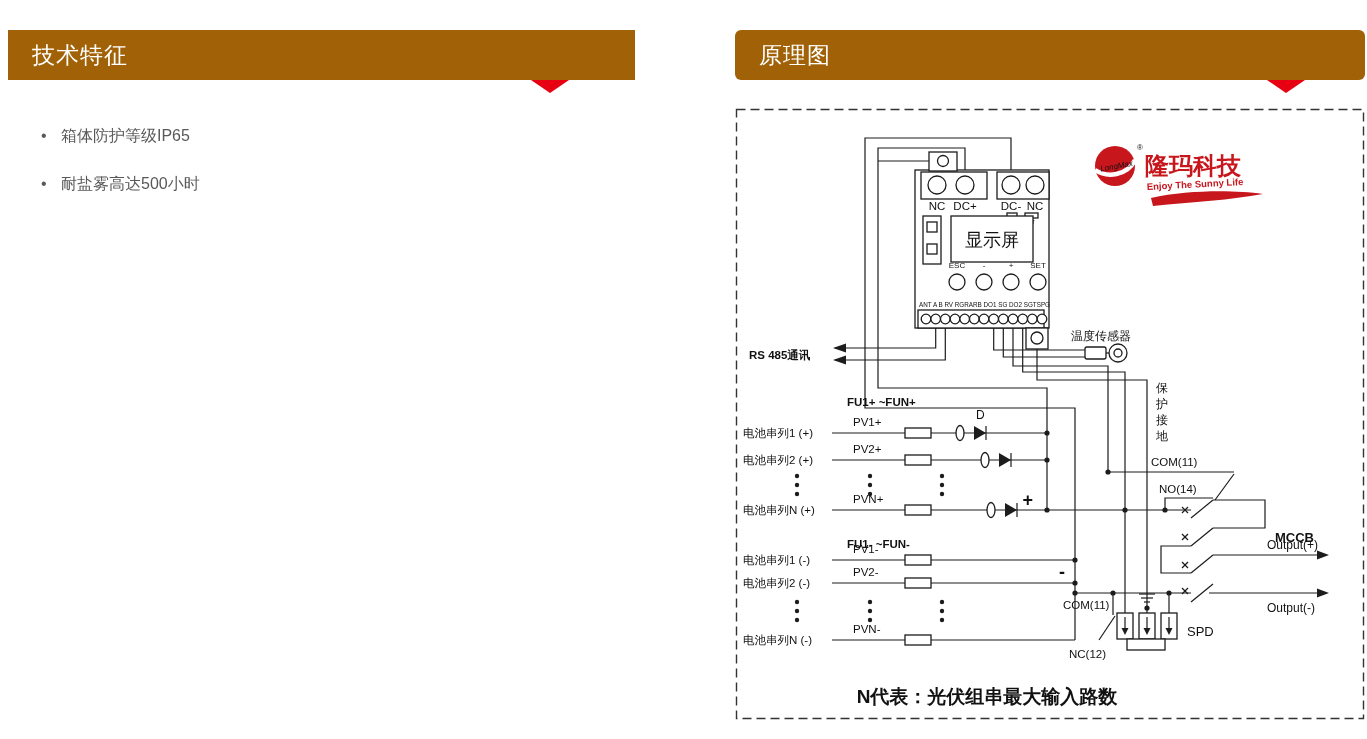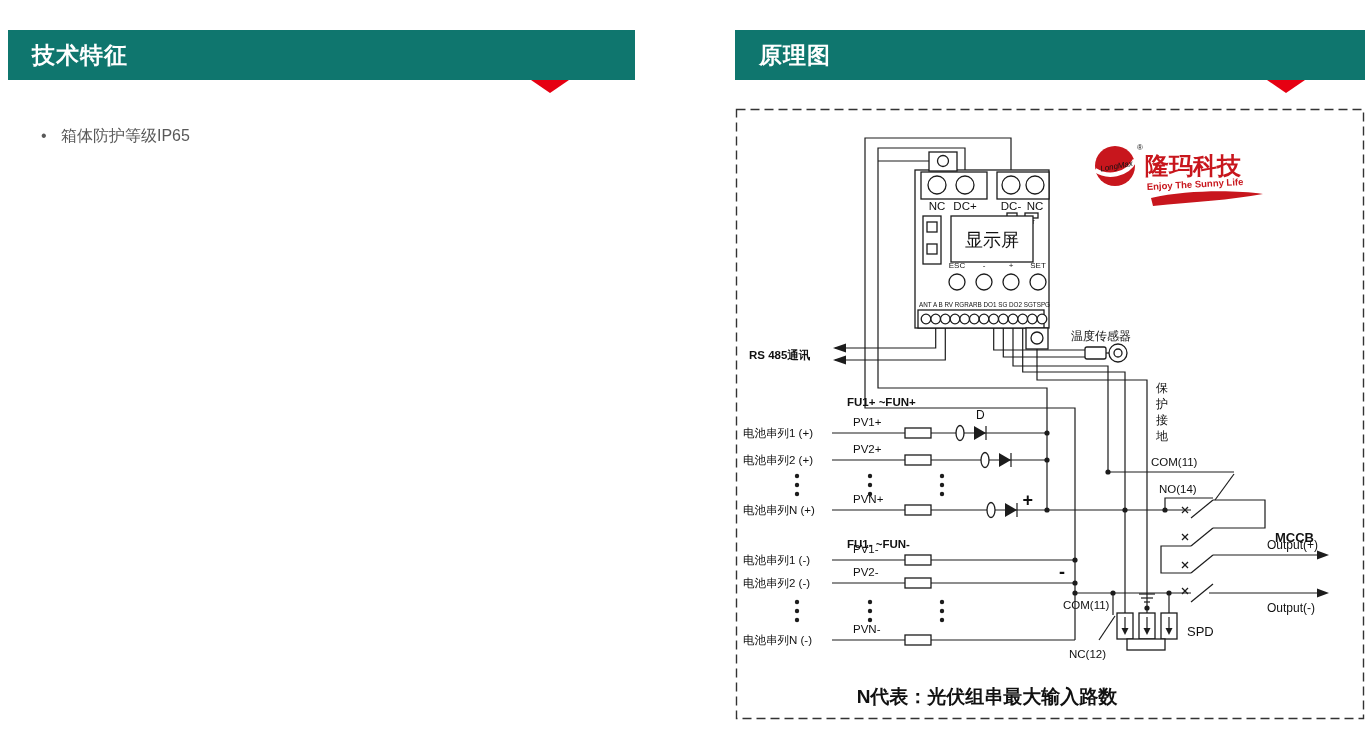--- a/index.html
+++ b/index.html
@@ -1,20 +1,20 @@
 <!DOCTYPE html>
 <html><head>
 <meta charset="utf-8">
 <style>
   html,body{margin:0;padding:0;background:#fff;}
   body{width:1367px;height:739px;position:relative;font-family:"Liberation Sans",sans-serif;overflow:hidden;}
-  .banner{position:absolute;top:30px;height:50px;background:#0f766e;color:#fff;
-    font-size:23px;font-weight:bold;line-height:50px;padding-left:24px;box-sizing:border-box;letter-spacing:1px;}
+  .banner{position:absolute;top:30px;height:50px;background:#a16207;color:#fff;
+    font-size:23px;font-weight:normal;line-height:50px;padding-left:24px;box-sizing:border-box;letter-spacing:1px;}
   .banner-left{left:8px;width:627px;}
-  .banner-right{left:735px;width:630px;}
+  .banner-right{left:735px;width:630px;border-radius:6px;}
   .tri{position:absolute;bottom:-13px;width:0;height:0;
     border-left:19px solid transparent;border-right:19px solid transparent;border-top:13px solid #e60012;}
   .tri-left{left:523px;} .tri-right{left:532px;}
   .features{position:absolute;left:8px;top:112px;margin:13px;padding:0;list-style:none;width:600px;}
   .features li{position:relative;padding-left:40px;margin-bottom:27px;font-size:16px;color:#595959;line-height:21px;}
   .features li::before{content:"•";position:absolute;left:20px;top:0;color:#595959;font-size:16px;}
   .diagram{position:absolute;left:735px;top:108px;width:630px;height:612px;}
   svg{display:block;}
   svg .wire{stroke:#1c1c1c;stroke-width:1.2;fill:none;}
   svg .box{stroke:#1c1c1c;stroke-width:1.3;fill:#fff;}
@@ -29,20 +29,21 @@
 </head>
 <body>
 
 <section>
   <div class="banner banner-left">
     <span>技术特征</span>
     <div class="tri tri-left"></div>
   </div>
   <ul class="features">
     <li>箱体防护等级IP65</li>
+    <li>耐盐雾高达500小时</li>
   </ul>
 </section>
 
 <section>
   <div class="banner banner-right">
     <span>原理图</span>
     <div class="tri tri-right"></div>
   </div>
 
   <div class="diagram">

